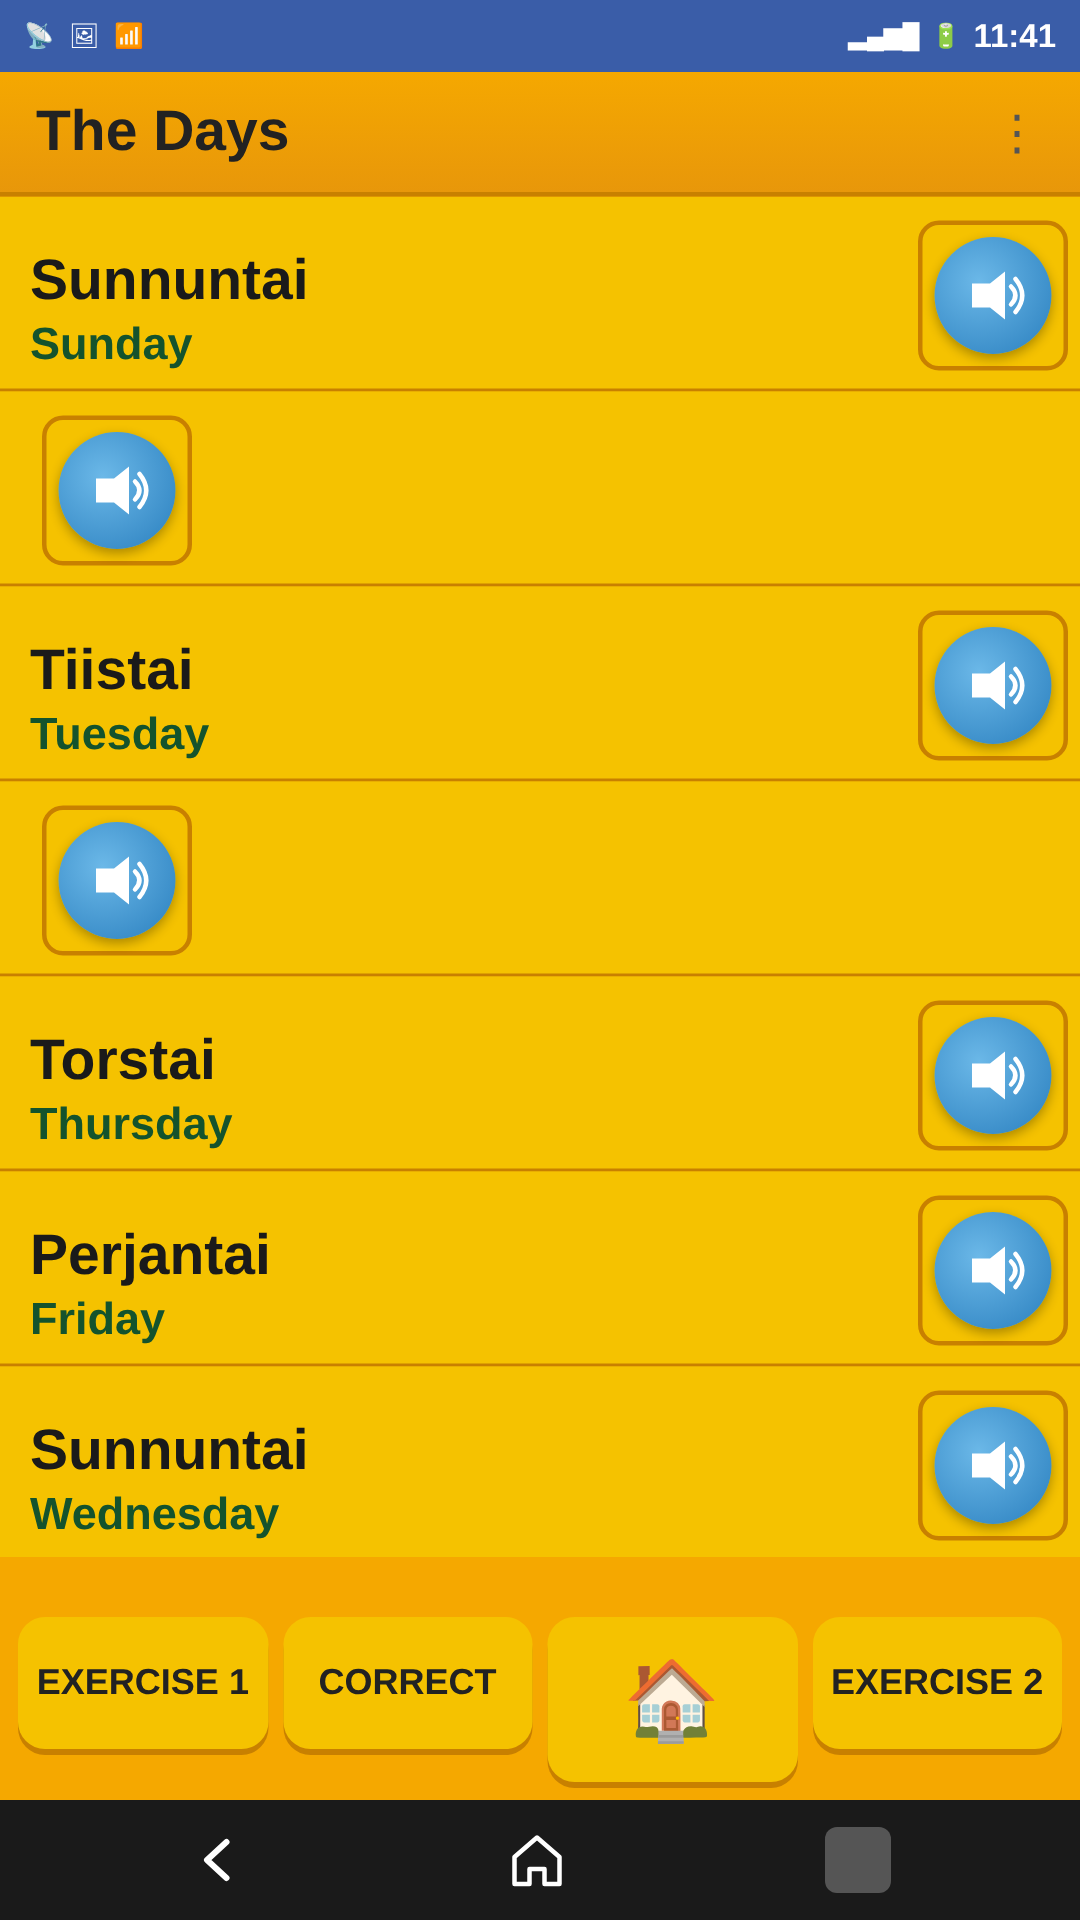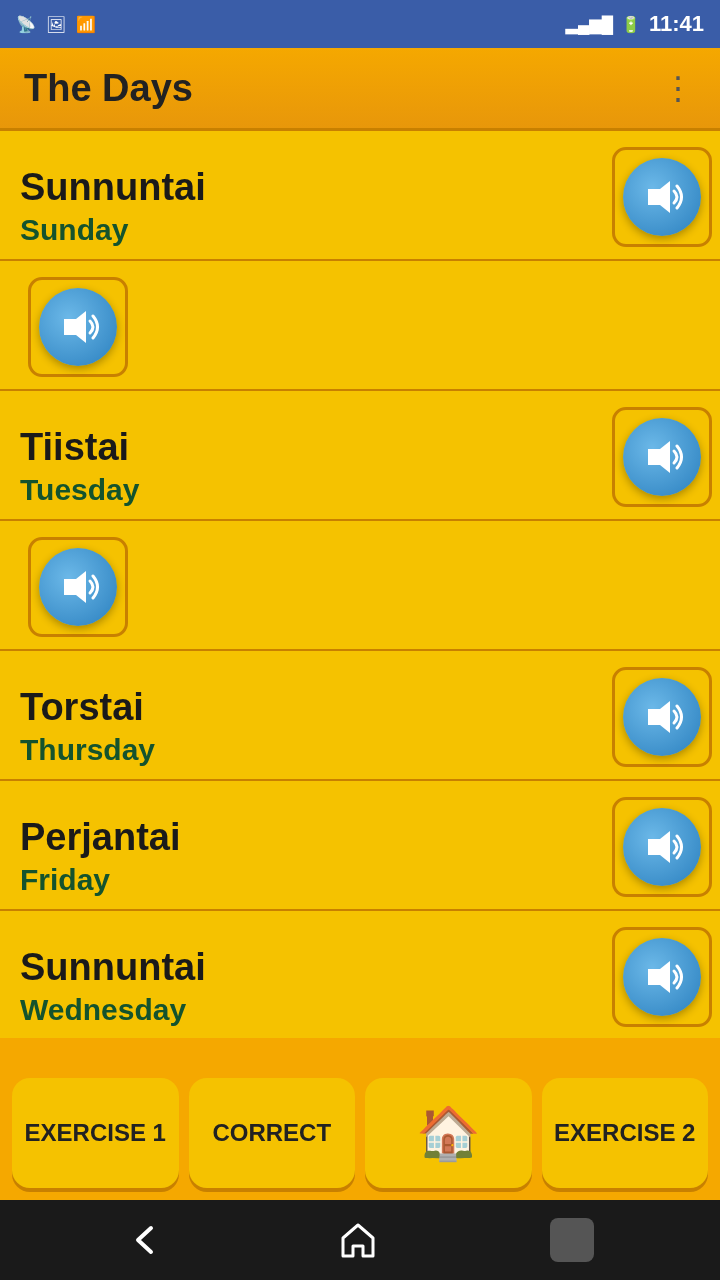--- a/index.html
+++ b/index.html
@@ -150,21 +150,21 @@
     .action-bar {
       background: #f5a800;
       padding: 10px 12px 12px;
       display: flex;
       gap: 10px;
       flex-shrink: 0;
     }
 
     .action-btn {
       flex: 1;
-      height: 110px;
+      height: 88px;
       background: #f5c200;
       border: none;
       border-radius: 18px;
       font-size: 24px;
       font-weight: bold;
       color: #222;
       cursor: pointer;
       display: flex;
       align-items: center;
       justify-content: center;

